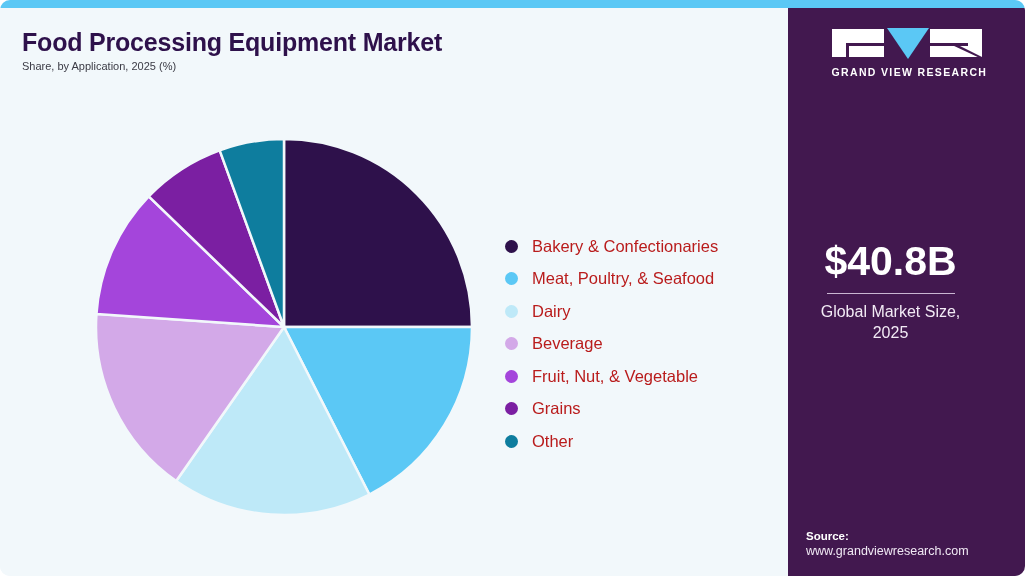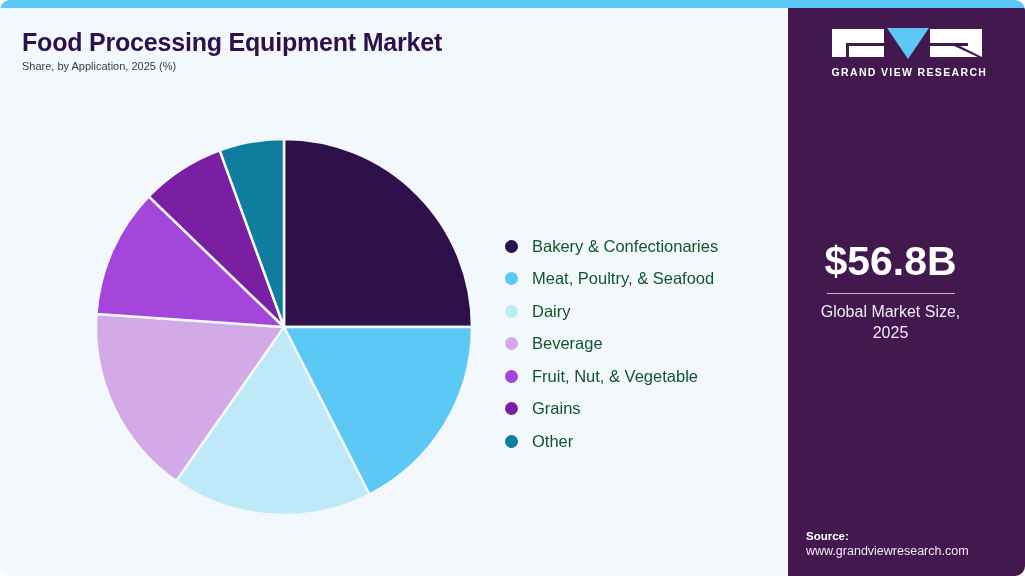--- a/index.html
+++ b/index.html
@@ -14,21 +14,21 @@
   .subtitle{position:absolute;left:22px;top:52px;font-size:11px;color:#3B3B45;white-space:nowrap;}
 
   
   .pie-wrap{position:absolute;left:95px;top:130px;width:378px;height:378px;}
   .pie-svg{display:block;width:378px;height:378px;}
 
   
   .legend{position:absolute;left:505px;top:222px;width:300px;}
   .legend-row{display:flex;align-items:center;height:32.5px;}
   .legend-dot{width:13px;height:13px;border-radius:50%;flex:0 0 auto;margin-right:14px;}
-  .legend-label{font-size:16.5px;color:#14532d;white-space:nowrap;}
+  .legend-label{font-size:16.5px;color:#b91c1c;white-space:nowrap;}
 
   
   .side{position:absolute;right:0;top:8px;width:237px;height:568px;background:#42184F;}
 
   .logo{position:absolute;left:50%;transform:translateX(-50%);top:20px;width:150px;}
   .logo-marks{display:block;width:150px;height:31px;}
   .logo-text{margin-top:7px;text-align:center;font-size:10.5px;font-weight:bold;color:#ffffff;letter-spacing:1.35px;white-space:nowrap;}
 
   .stat{position:absolute;left:0;top:232px;width:205px;text-align:center;}
   .stat-value{font-size:41px;font-weight:bold;color:#ffffff;line-height:1.05;}
@@ -111,21 +111,21 @@
         <g>
           <rect x="98" y="1" width="52" height="28" fill="#ffffff"></rect>
           <rect x="98" y="15" width="38" height="3" fill="#42184F"></rect>
           <polygon points="126,17 150,29 150,31 120,17" fill="#42184F"></polygon>
         </g>
       </svg>
       <div class="logo-text">GRAND VIEW RESEARCH</div>
     </div>
 
     <div class="stat">
-      <div class="stat-value">$56.8B</div>
+      <div class="stat-value">$40.8B</div>
       <div class="stat-rule"></div>
       <div class="stat-caption">Global Market Size, 2025</div>
     </div>
 
     <div class="source">
       <div class="source-label">Source:</div>
       <div class="source-url">www.grandviewresearch.com</div>
     </div>
 
   </div>

